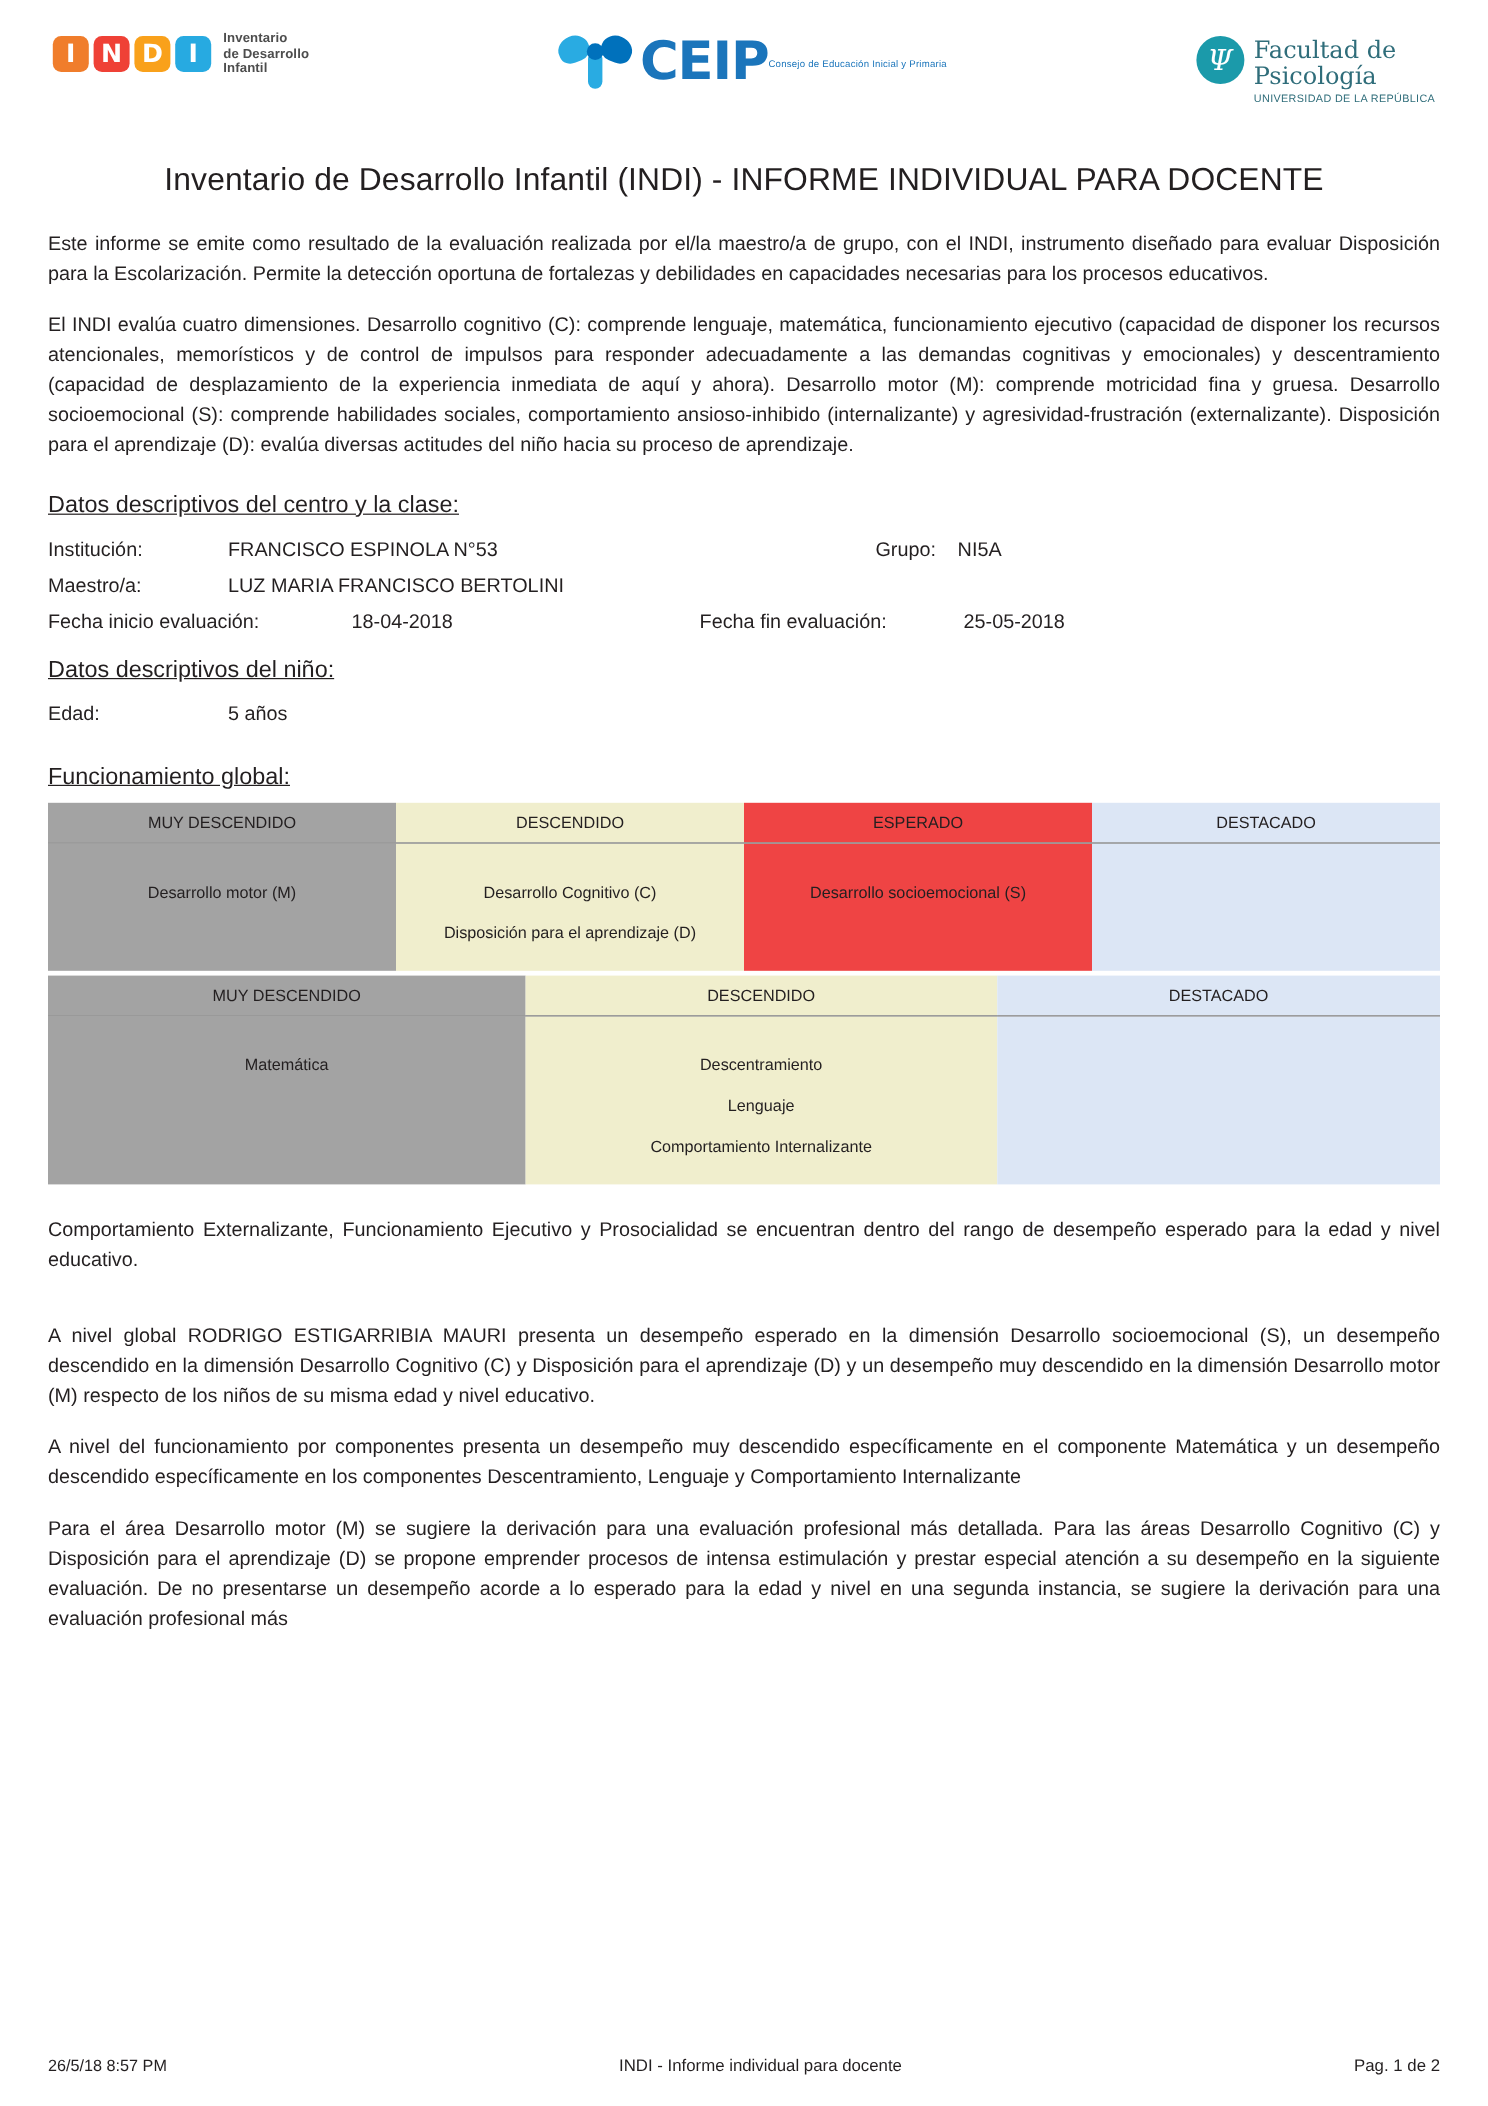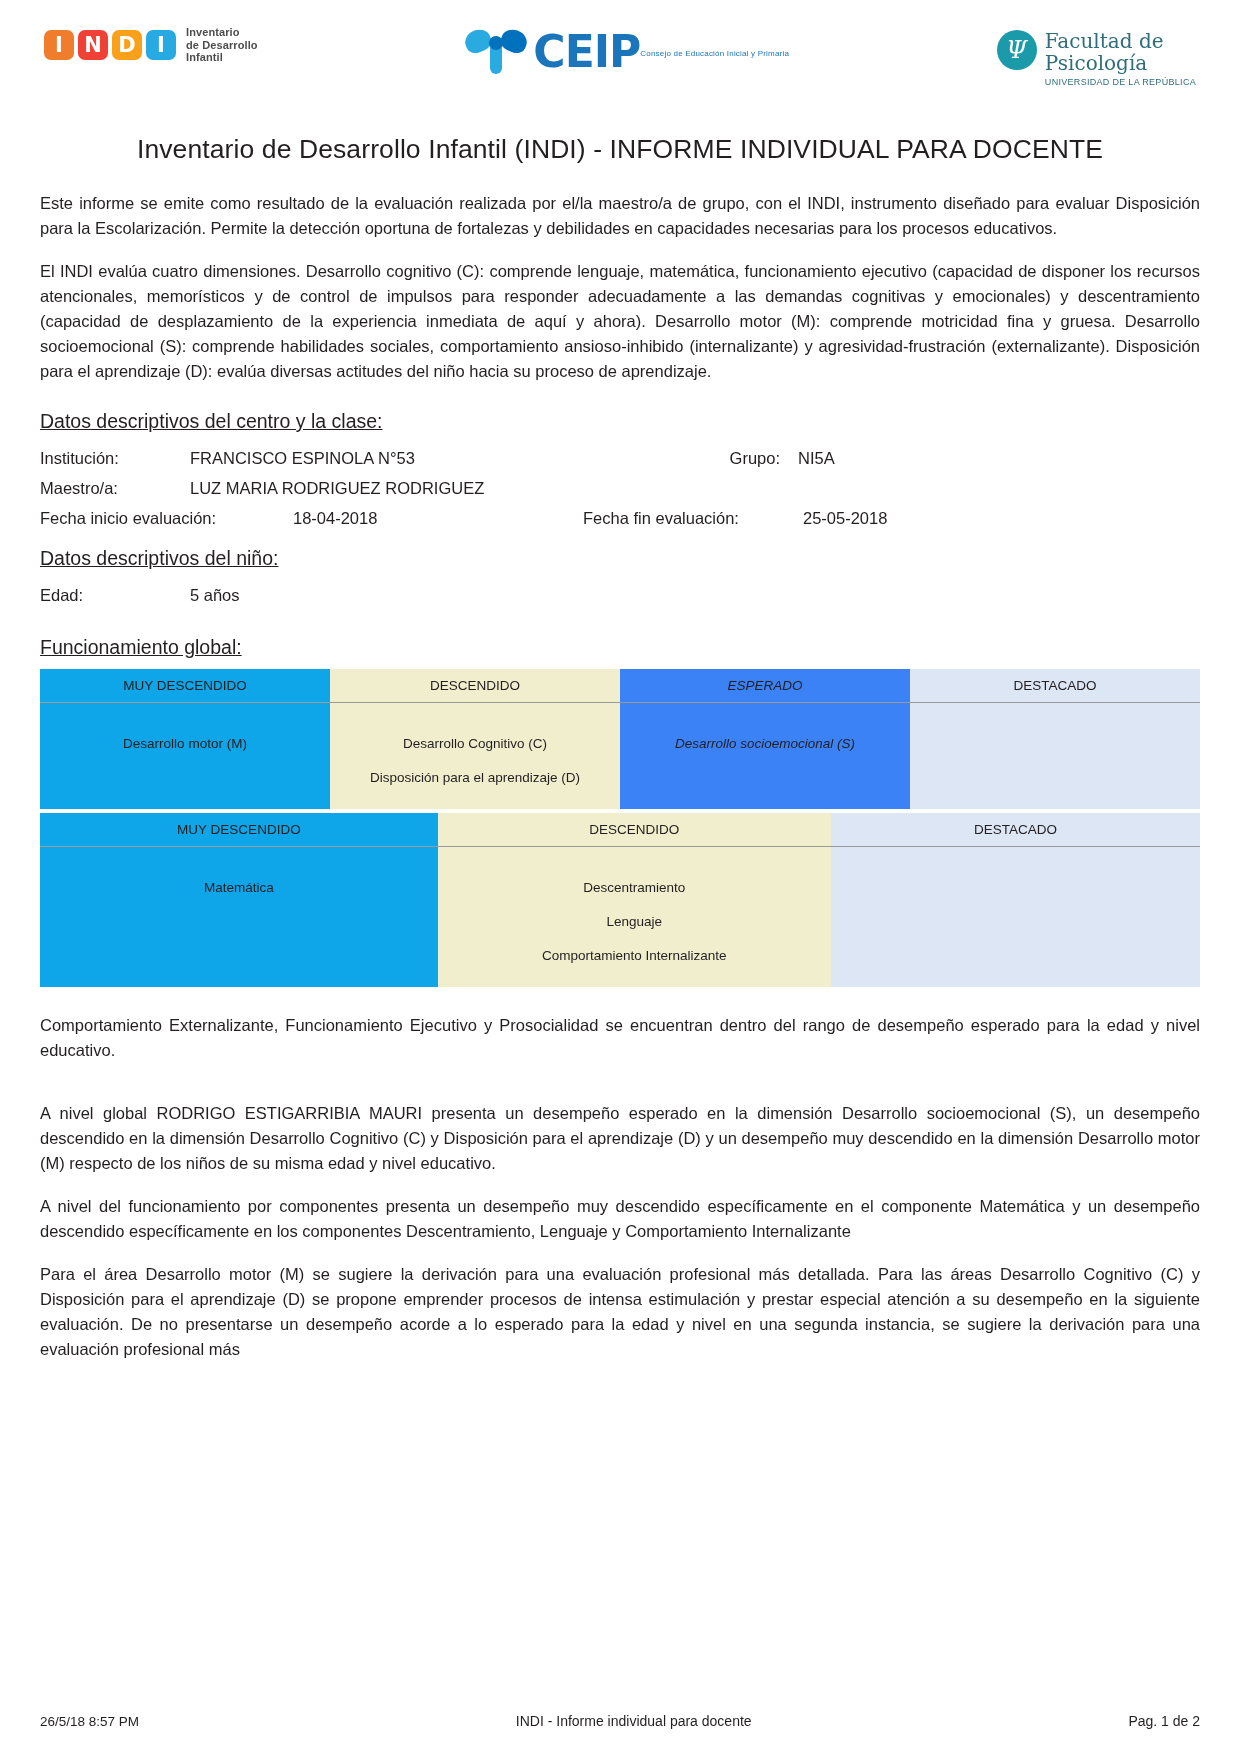--- a/index.html
+++ b/index.html
@@ -209,23 +209,23 @@
     color: #231f20;
   }
   table.band td {
     font-size: 13.5px;
     text-align: center;
     vertical-align: top;
     padding: 24px 6px 14px 6px;
     color: #231f20;
     line-height: 34px;
   }
-  .c-muy { background: #0ea5e9; }
+  .c-muy { background: #a3a3a3; }
   .c-desc { background: #f0eecd; }
-  .c-esp { background: #3b82f6; font-style: italic; }
+  .c-esp { background: #ef4444; }
   .c-dest { background: #dce6f5; margin-top: 42px; }
 
   .note {
     font-size: 16.5px;
     line-height: 25px;
     text-align: justify;
     margin: 26px 0 0 0;
   }
 
   
@@ -298,21 +298,21 @@
 
   <div class="field-row">
     <span class="f-label" style="width:150px">Institución:</span>
     <span class="f-value" style="width:520px">FRANCISCO ESPINOLA N°53</span>
     <span class="f-label" style="width:70px;text-align:right">Grupo:</span>
     <span class="f-value" style="margin-left:18px">NI5A</span>
   </div>
 
   <div class="field-row">
     <span class="f-label" style="width:150px">Maestro/a:</span>
-    <span class="f-value">LUZ MARIA RODRIGUEZ RODRIGUEZ</span>
+    <span class="f-value">LUZ MARIA FRANCISCO BERTOLINI</span>
   </div>
 
   <div class="field-row">
     <span class="f-label" style="width:253px">Fecha inicio evaluación:</span>
     <span class="f-value" style="width:290px">18-04-2018</span>
     <span class="f-label" style="width:220px">Fecha fin evaluación:</span>
     <span class="f-value">25-05-2018</span>
   </div>
 
   <h2 class="section" style="margin-top:14px">Datos descriptivos del niño:</h2>

